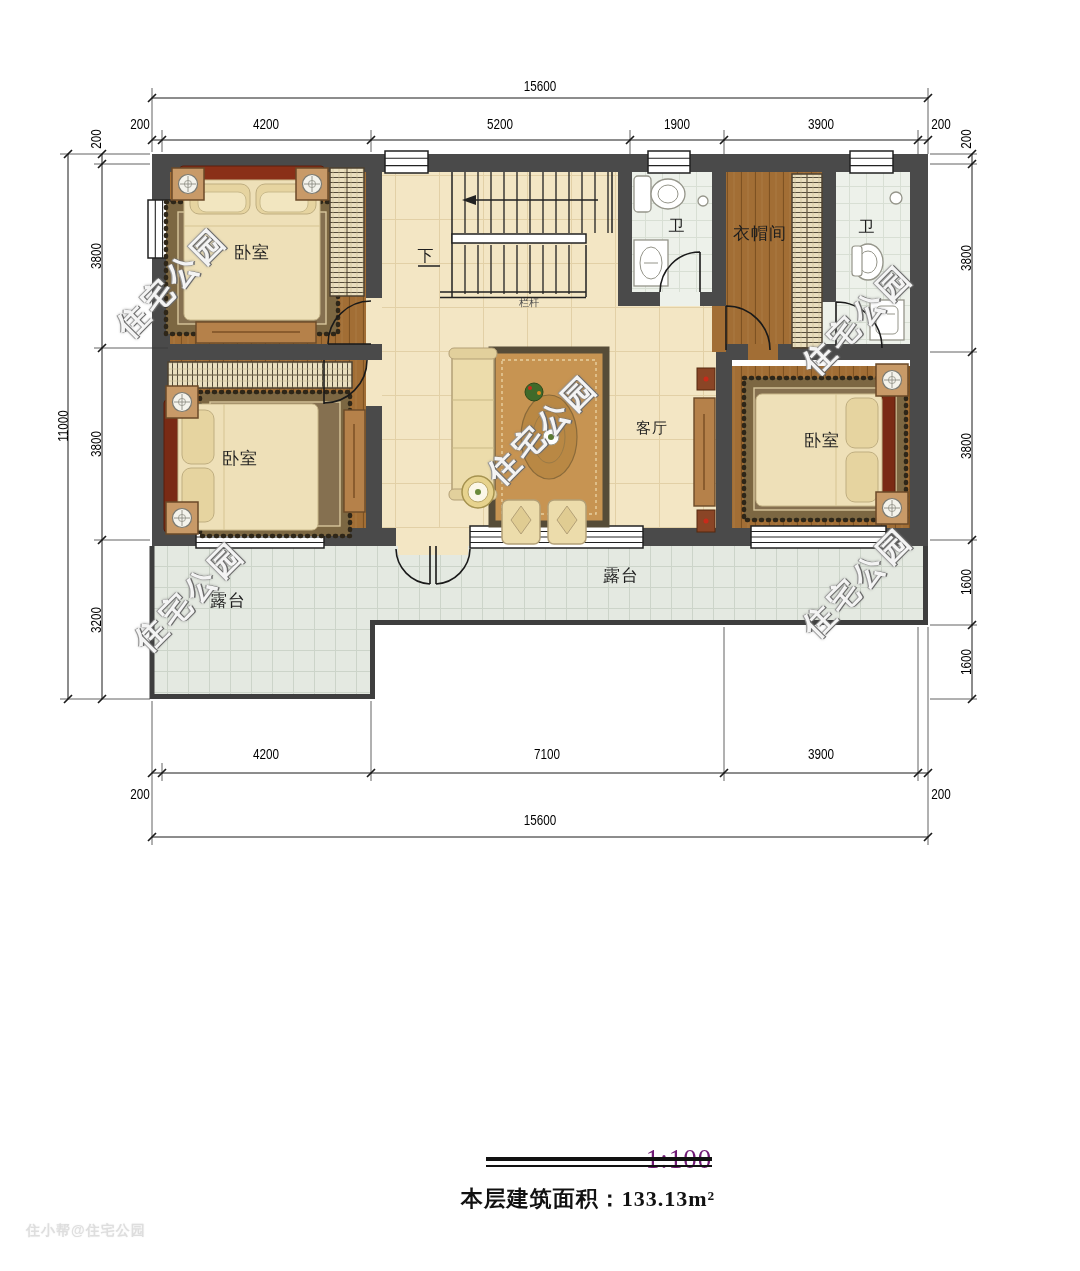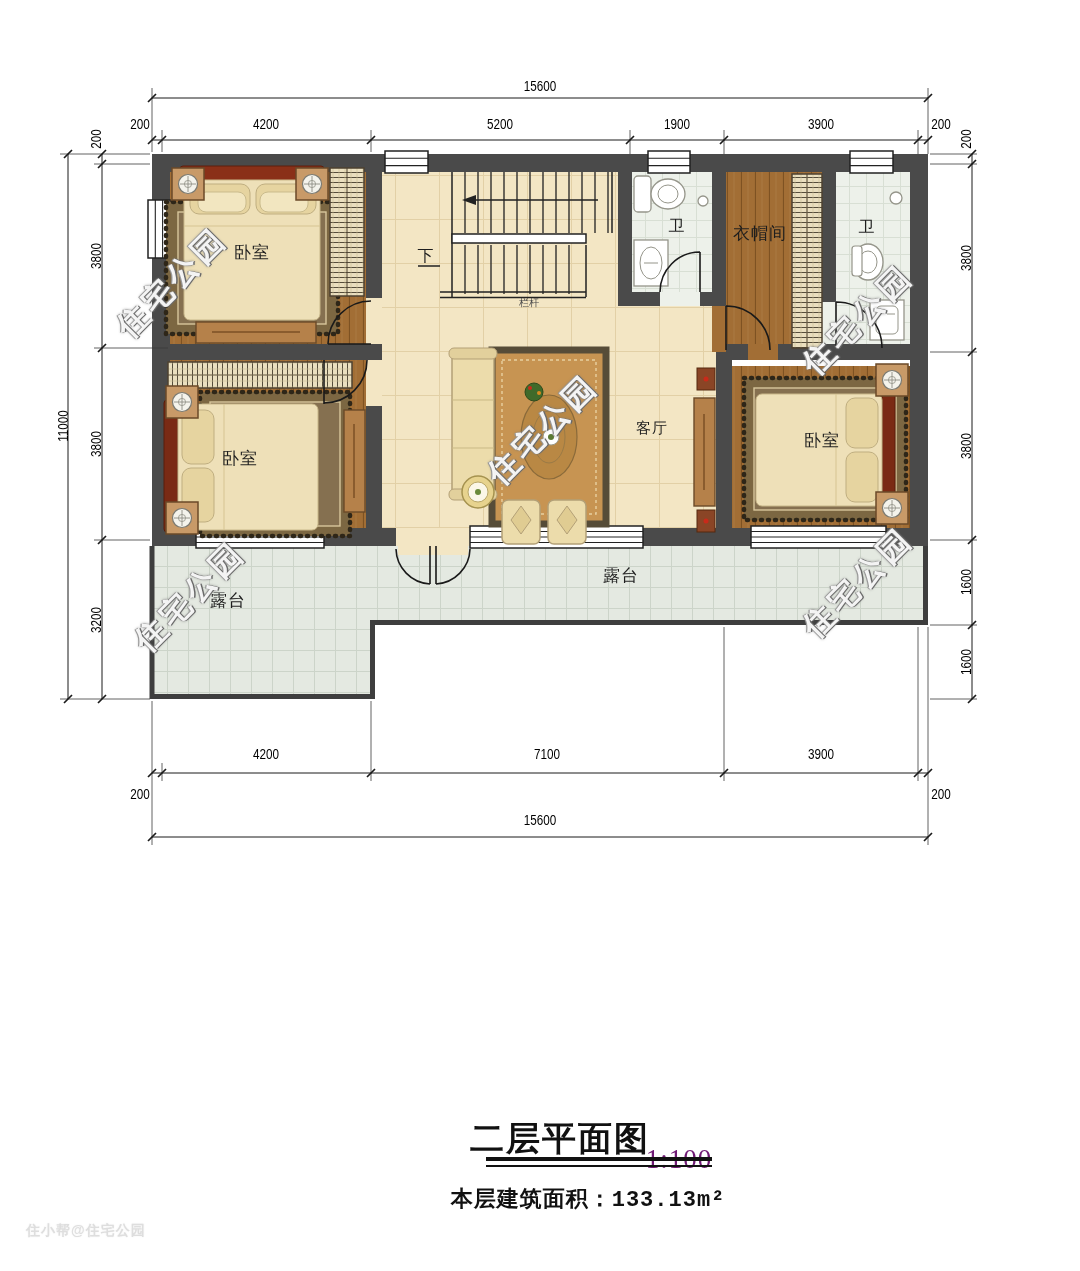--- a/index.html
+++ b/index.html
@@ -18,21 +18,21 @@
   .wm{position:absolute;font-size:31px;font-weight:bold;color:rgba(255,255,255,0.92);
       letter-spacing:4px;white-space:nowrap;
       transform:translate(-50%,-50%) rotate(-45deg);
       text-shadow:1px 1px 0 #6a6a6a,-1px -1px 0 #9a9a9a,0 0 3px #777;}
   .wm-corner{position:absolute;font-size:14px;font-weight:bold;color:#d9d9d9;opacity:.85;
       letter-spacing:1px;white-space:nowrap;text-shadow:0 0 2px #eee;text-align:center;}
   .t-main{position:absolute;font-family:"Liberation Serif",serif;font-weight:bold;
       font-size:34px;color:#111;letter-spacing:2px;white-space:nowrap;transform:translate(-50%,-50%);}
   .t-scale{position:absolute;font-family:"Liberation Serif",serif;
       font-size:27px;color:#701a75;letter-spacing:1px;white-space:nowrap;transform:translate(-50%,-50%);margin-top:16px;}
-  .t-area{position:absolute;font-family:Liberation Mono, monospace;font-weight:bold;
+  .t-area{position:absolute;font-family:Liberation Serif, serif;font-weight:bold;
       font-size:22px;color:#111;letter-spacing:1px;white-space:nowrap;transform:translate(-50%,-50%);}
   .t-line{position:absolute;background:#111;}
 </style>
 </head>
 <body>
 
 <div id="canvas">
 
 <svg id="plan-svg" width="1080" height="1271" viewBox="0 0 1080 1271">
   <defs>
@@ -306,19 +306,18 @@
 <div class="rl rl-sm" style="left:426px;top:256px">下</div>
 <div class="rl rl-xs" style="left:529px;top:303px">栏杆</div>
 
 <div class="wm" style="left:172px;top:283px">住宅公园</div>
 <div class="wm" style="left:543px;top:430px">住宅公园</div>
 <div class="wm" style="left:858px;top:320px">住宅公园</div>
 <div class="wm" style="left:190px;top:597px">住宅公园</div>
 <div class="wm" style="left:858px;top:583px">住宅公园</div>
 <div class="wm-corner" style="left:26px;top:1222px">住小帮@住宅公园</div>
 
-<div class="t-main" style="left:560px;top:1139px">二层平面图</div>
 <div class="t-scale" style="left:679px;top:1143px">1:100</div>
 <div class="t-line" style="left:486px;top:1157px;width:226px;height:4px"></div>
 <div class="t-line" style="left:486px;top:1165px;width:226px;height:1.5px"></div>
 <div class="t-area" style="left:588px;top:1199px">本层建筑面积：133.13m²</div>
 
 </div>
 
 </body></html>

